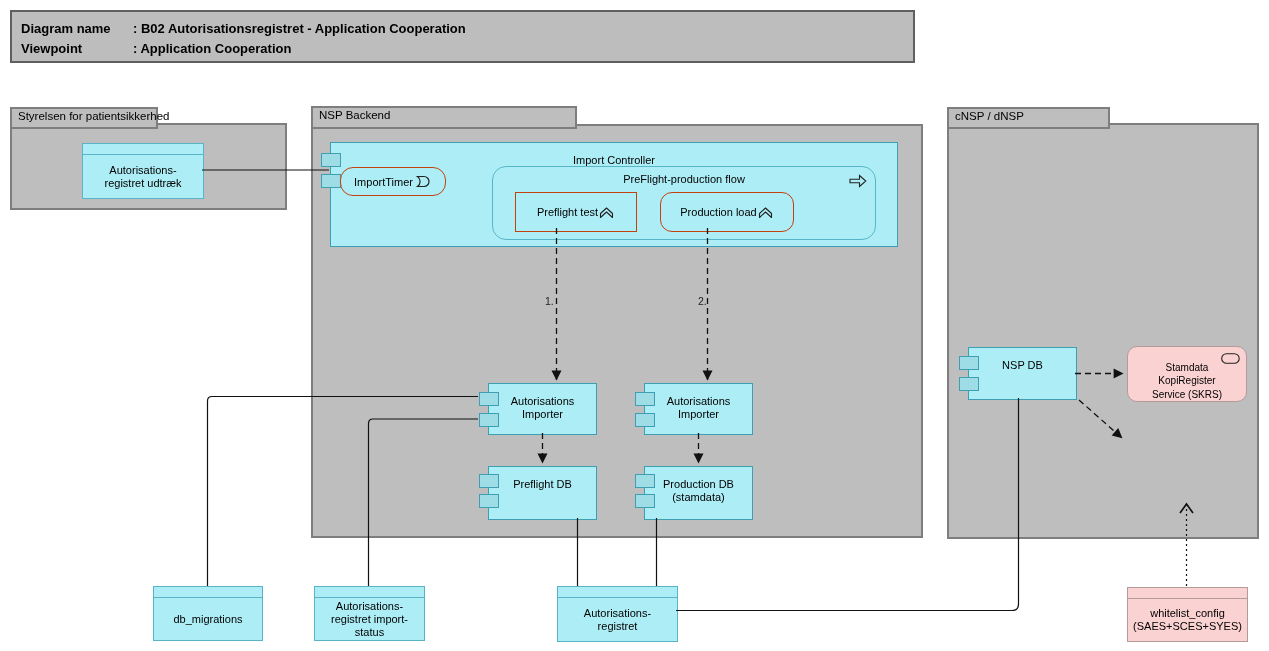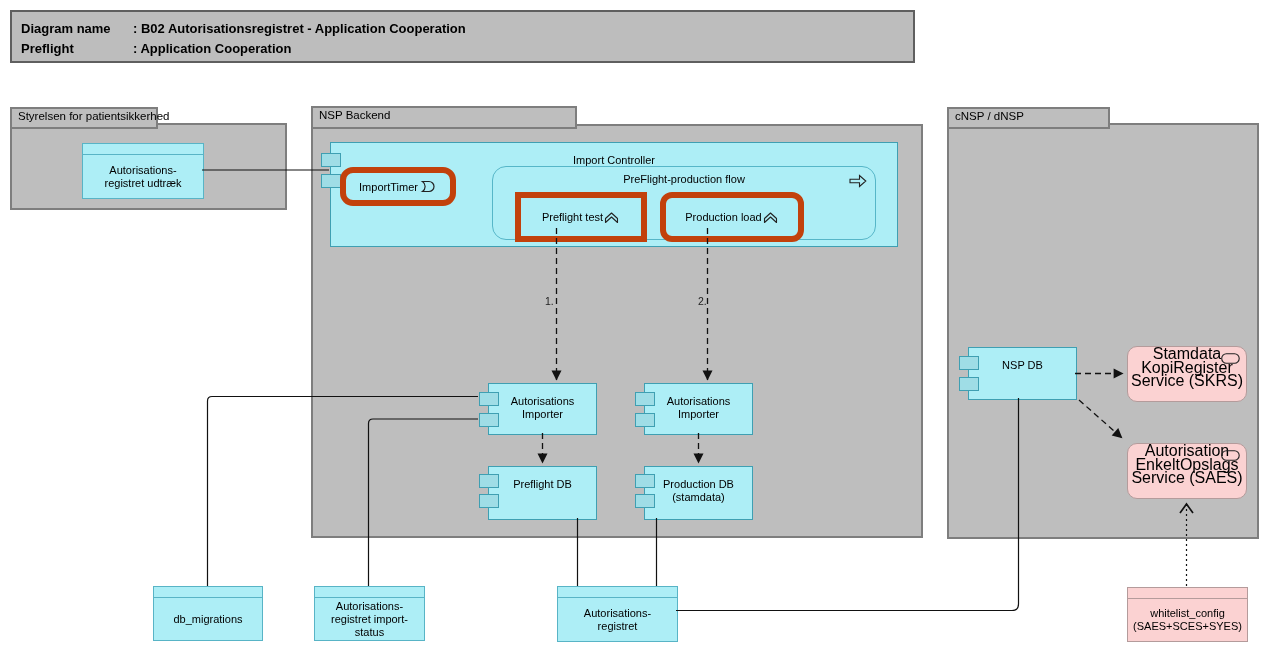--- a/index.html
+++ b/index.html
@@ -27,48 +27,48 @@
   .obj.pink .band{border-color:#b49b9b;}
 
   
   .comp{position:absolute;background:#adeef6;border:1.5px solid #3f9fb2;z-index:10;}
   .comp-label{text-align:center;font-size:11px;line-height:13px;padding-top:11px;
               white-space:pre-line;}
   .ctab{position:absolute;left:-10px;width:18px;height:12px;background:#9fdde6;
         border:1px solid #3f9fb2;z-index:11;}
 
   
-  .rbox{position:absolute;background:#adeef6;border:6px solid #c2410c;border-radius:13px;
+  .rbox{position:absolute;background:#adeef6;border:1px solid #c2410c;border-radius:13px;
         display:flex;align-items:center;justify-content:center;
         font-size:11px;z-index:12;}
   .rbox-flow{position:absolute;background:#adeef6;border:1px solid #56b6c8;
         border-radius:14px;z-index:11;}
   .rbox-flow .flow-label{text-align:center;font-size:11px;padding-top:6px;}
   .flow-icon{position:absolute;right:8px;top:7px;}
 
   
   .svc{position:absolute;background:#fbd2d2;border:1px solid #b49b9b;border-radius:10px;
-       display:flex;align-items:flex-start;justify-content:center;text-align:center;
-       font-size:16px;line-height:13.5px;white-space:pre-line;z-index:10;}
+       display:flex;align-items:flex-end;justify-content:center;text-align:center;
+       font-size:10px;line-height:13.5px;white-space:pre-line;z-index:10;}
   .svc-icon{position:absolute;right:6px;top:6px;}
 
   .edge-label{position:absolute;font-size:10.5px;color:#222;z-index:60;}
   svg.overlay{position:absolute;left:0;top:0;z-index:50;pointer-events:none;}
 </style>
 </head>
 <body>
 
 <div class="canvas">
 
   <div class="titlebox">
     <div class="trow">
       <span class="tlabel">Diagram name</span><span>: B02 Autorisationsregistret - Application Cooperation</span>
     </div>
     <div class="trow">
-      <span class="tlabel">Preflight</span><span>: Application Cooperation</span>
+      <span class="tlabel">Viewpoint</span><span>: Application Cooperation</span>
     </div>
   </div>
 
   <div class="grp-tab" style="left:10px;top:107px;width:138px;height:17px">
     <span>Styrelsen for patientsikkerhed</span>
   </div>
   <div class="grp-body" style="left:10px;top:123px;width:273px;height:83px"></div>
 
   <div class="grp-tab" style="left:311px;top:106px;width:256px;height:18px">
     <span>NSP Backend</span>
@@ -155,28 +155,20 @@
 
   <div class="svc" style="left:1127px;top:346px;width:118px;height:54px">
     <span>Stamdata
 KopiRegister
 Service (SKRS)</span>
     <svg class="svc-icon" width="19" height="11">
       <rect x="0.7" y="0.7" width="17.5" height="9.5" rx="4.7" fill="none" stroke="#222" stroke-width="1.1"></rect>
     </svg>
   </div>
 
-  <div class="svc" style="left:1127px;top:443px;width:118px;height:54px">
-    <span>Autorisation
-EnkeltOpslags
-Service (SAES)</span>
-    <svg class="svc-icon" width="19" height="11">
-      <rect x="0.7" y="0.7" width="17.5" height="9.5" rx="4.7" fill="none" stroke="#222" stroke-width="1.1"></rect>
-    </svg>
-  </div>
 
   <div class="obj" style="left:153px;top:586px;width:108px;height:53px">
     <div class="band"></div>
     <div class="olabel">db_migrations</div>
   </div>
 
   <div class="obj" style="left:314px;top:586px;width:109px;height:53px">
     <div class="band"></div>
     <div class="olabel">Autorisations-
 registret import-

